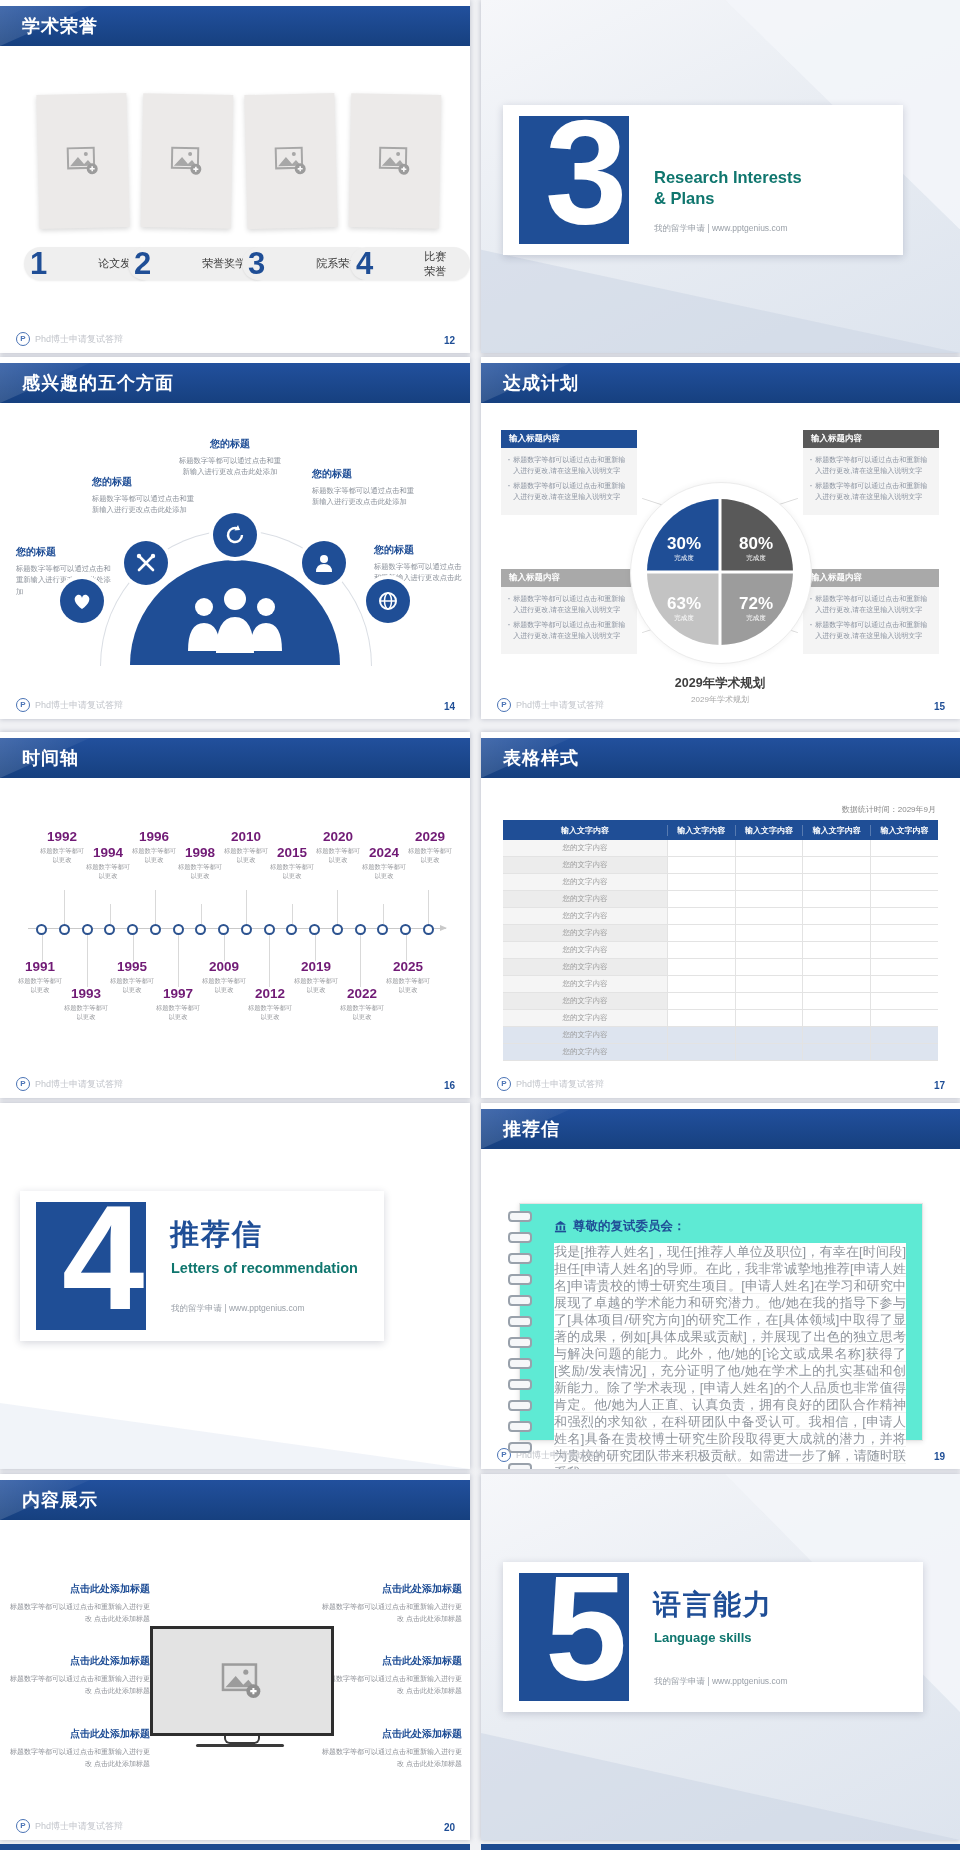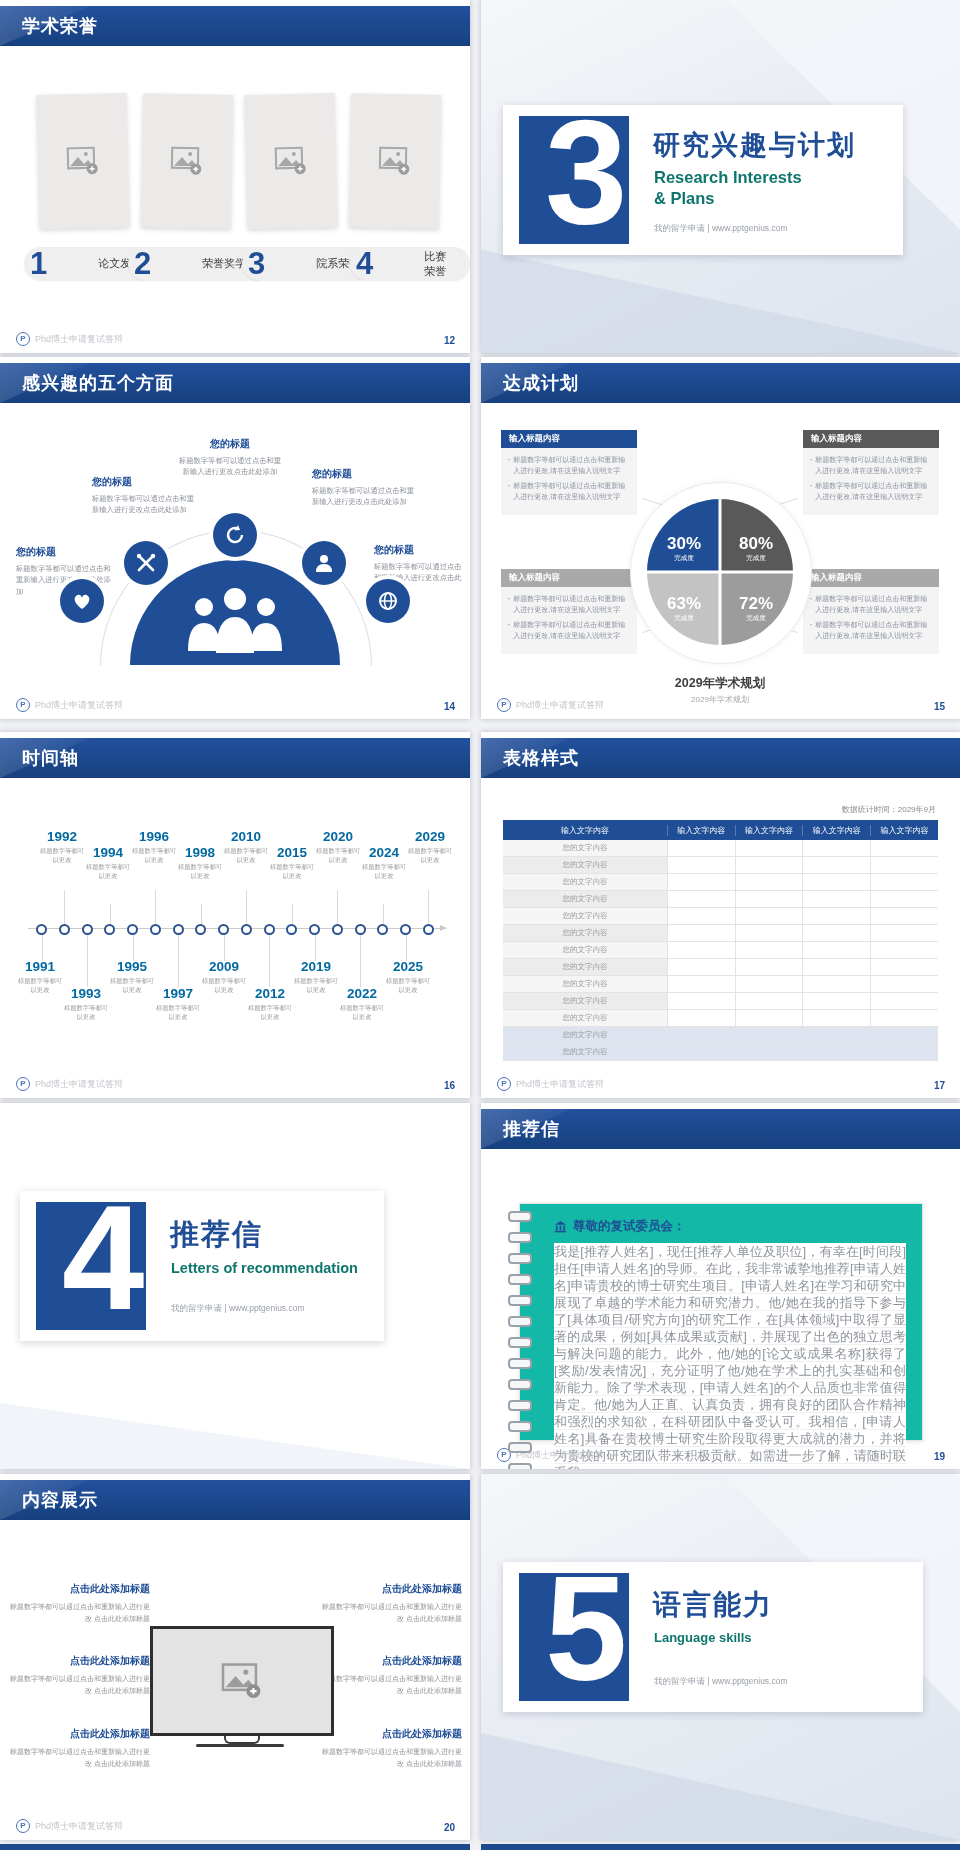--- a/index.html
+++ b/index.html
@@ -77,35 +77,35 @@
   .dots span::before,.dots span::after{position:absolute;left:50%;width:1px;background:#d9d9d9;}
   .dots span:nth-child(odd)::after{content:"";top:9px;height:26px;}
   .dots span:nth-child(4n+3)::after{height:52px;}
   .dots span:nth-child(even)::before{content:"";bottom:9px;height:20px;}
   .dots span:nth-child(4n+2)::before{height:34px;}
   .trow-top{position:absolute;left:39px;top:98px;width:414px;display:flex;}
   .trow-bot{position:absolute;left:17px;top:228px;width:414px;display:flex;}
   .ygroup{width:46px;text-align:center;flex:0 0 auto;}
   .trow-top .ygroup:nth-child(even){margin-top:16px;}
   .trow-bot .ygroup:nth-child(even){margin-top:27px;}
-  .ygroup .yy{font-size:13.5px;font-weight:800;color:#0369a1;line-height:1.1;}
+  .ygroup .yy{font-size:13.5px;font-weight:800;color:#701a75;line-height:1.1;}
   .ygroup .yt{font-size:6.3px;color:#97999d;line-height:1.5;margin-top:1px;}
   
   .tnote{position:absolute;right:24px;top:72px;font-size:8px;color:#8a8a8a;}
   .ptable{position:absolute;left:22px;top:88px;width:435px;font-size:7.5px;}
-  .thead{display:flex;background:#1f4e96;color:#fff;font-weight:normal;height:20px;align-items:center;font-size:8px;}
+  .thead{display:flex;background:#1f4e96;color:#fff;font-weight:bold;height:20px;align-items:center;font-size:8px;}
   .thead div{text-align:center;}
   .tcol1{width:38%;} .tcol{width:15.5%;border-left:1px solid rgba(255,255,255,.25);}
   .trow{display:flex;height:16px;align-items:center;border-bottom:1px solid #e3e3e3;color:#9a9a9a;}
   .trow .tcol1{background:#ececec;text-align:center;height:100%;display:flex;align-items:center;justify-content:center;}
   .trow:nth-child(odd) .tcol1{background:#f5f5f5;}
   .trow .tcol{height:100%;border-left:1px solid #e3e3e3;}
   .trow:nth-child(n+12) .tcol1,.trow:nth-child(n+12) .tcol{background:#dde4ef;}
   
-  .lcard{position:absolute;left:38px;top:100px;width:404px;height:238px;background:#14b8a6;border:1px solid #e4e4e4;
+  .lcard{position:absolute;left:38px;top:100px;width:404px;height:238px;background:#5eead4;border:1px solid #e4e4e4;
          box-shadow:0 1px 5px rgba(0,0,0,.10);padding:14px 16px 10px 34px;box-sizing:border-box;}
   .loops{position:absolute;left:27px;top:108px;display:flex;flex-direction:column;gap:10px;z-index:4;}
   .loops span{width:20px;height:7px;border:2px solid #99a1ab;border-radius:4px;background:#f6f7f9;}
   .lsal{display:flex;align-items:center;gap:6px;color:#1f4e96;font-size:12.5px;font-weight:bold;margin-bottom:8px;}
   .lbody{font-size:13px;color:#8f959d;line-height:17px;text-align:justify;
          background:repeating-linear-gradient(#fff 0 16px,#f0f0f0 16px 17px);}
   
   .cblk{position:absolute;width:140px;text-align:right;}
   .cblk .ch{font-size:10px;font-weight:bold;color:#1f4e96;margin-bottom:5px;}
   .cblk .cb{font-size:7px;color:#8f9298;line-height:1.7;}
@@ -198,21 +198,20 @@
   </div>
 
   <div class="slide grad-bg" style="left:481px;top:0;width:479px;height:353px;">
     <div class="dcard" style="left:22px;top:105px;width:400px;height:150px;">
       <div class="bignum">
         <span class="blue">3</span>
         <span class="sq">
             <span class="white">3</span>
           </span>
       </div>
-      <div class="dtitle" style="left:150px;top:22px;font-size:27px;">研究兴趣与计划</div>
       <div class="den" style="left:151px;top:62px;font-size:16.5px;">
         <div>Research Interests</div>
         <div>&amp; Plans</div>
       </div>
       <div class="dtag" style="left:151px;top:118px;">我的留学申请 | www.pptgenius.com</div>
     </div>
   </div>
 
   <div class="slide" style="left:0;top:357px;width:470px;height:362px;">
     <div class="hbar">

